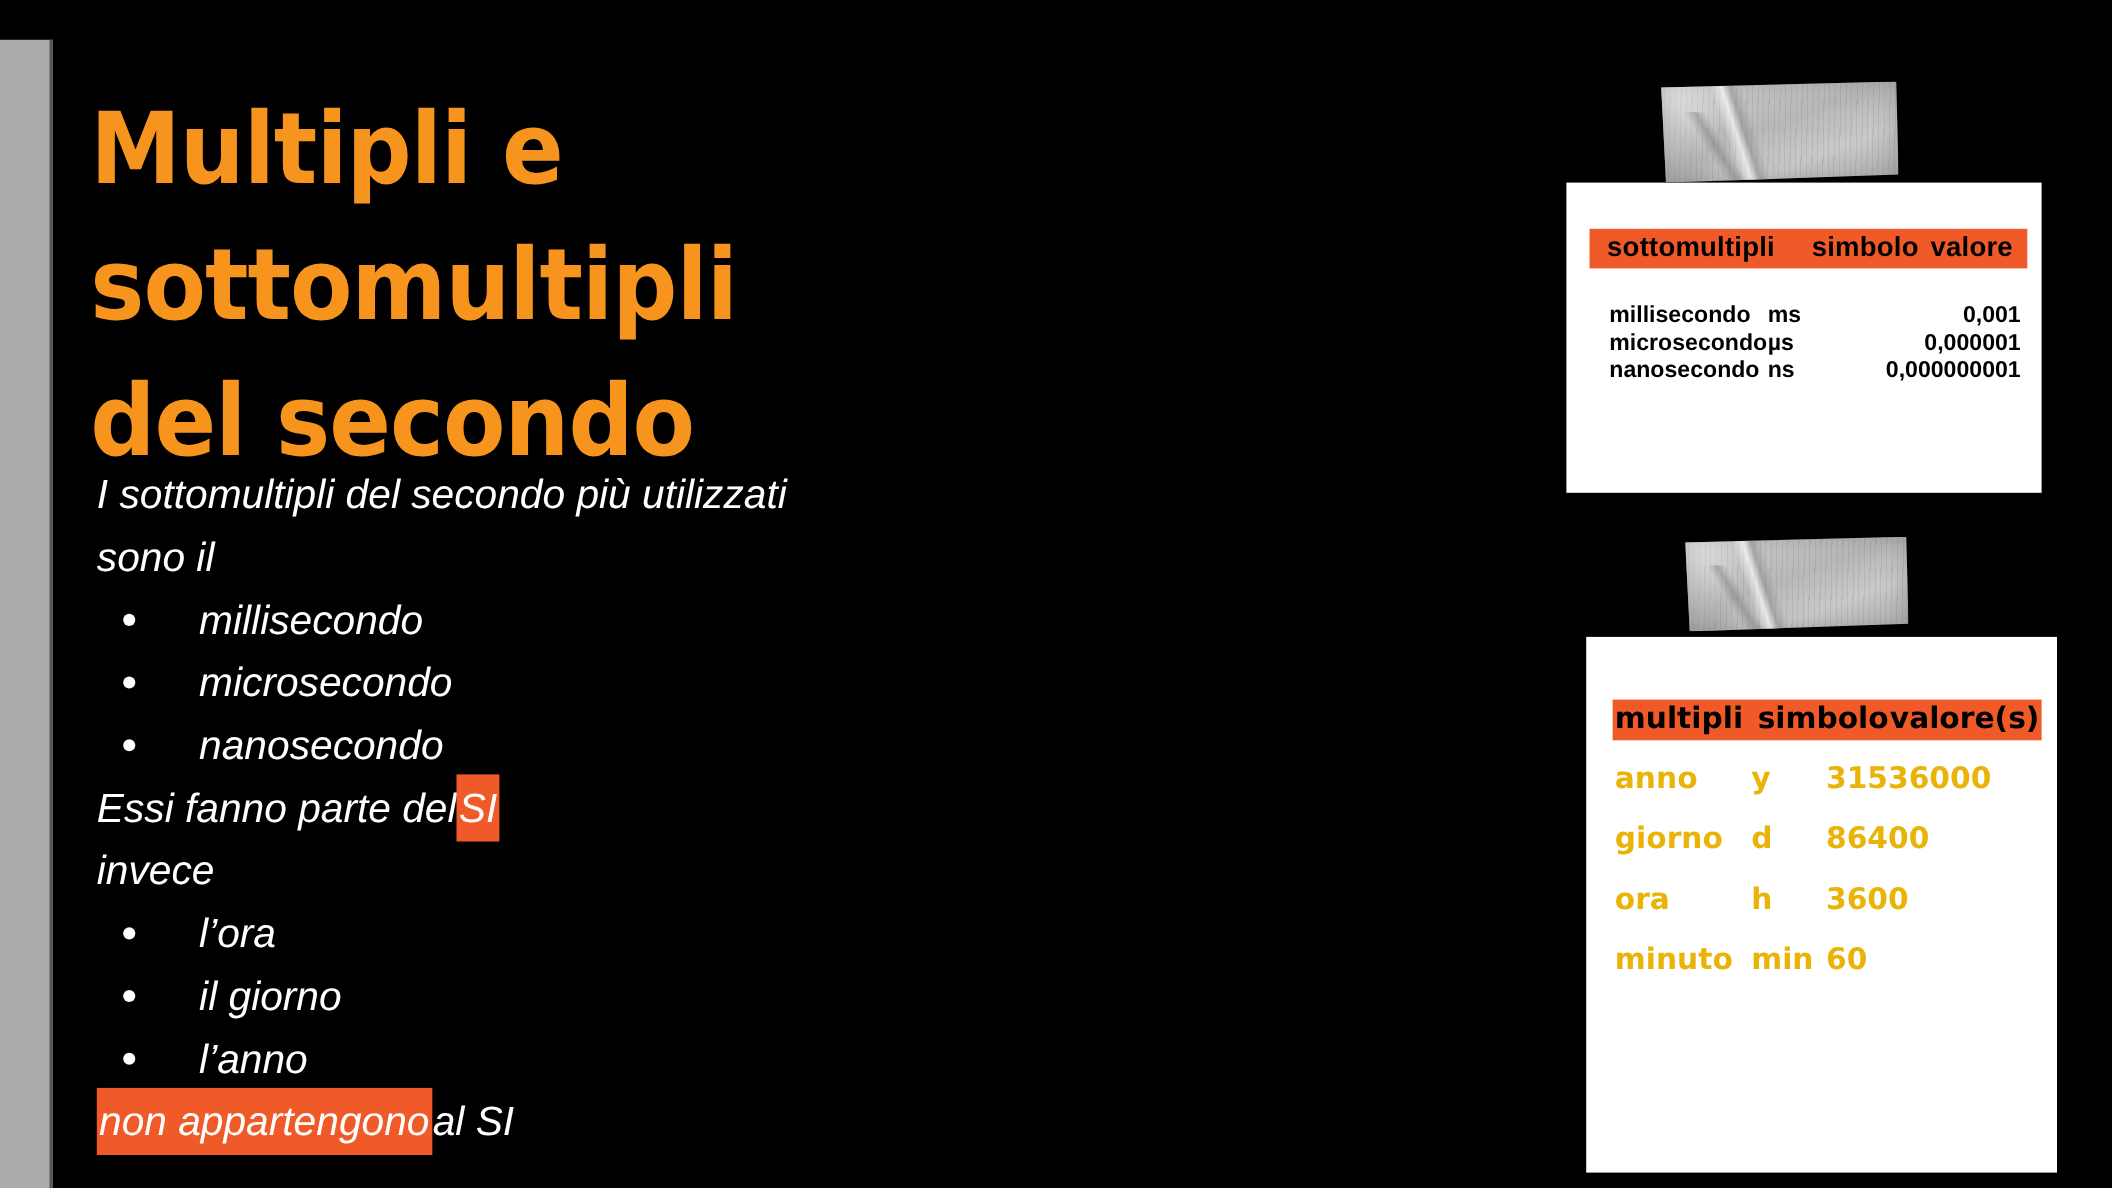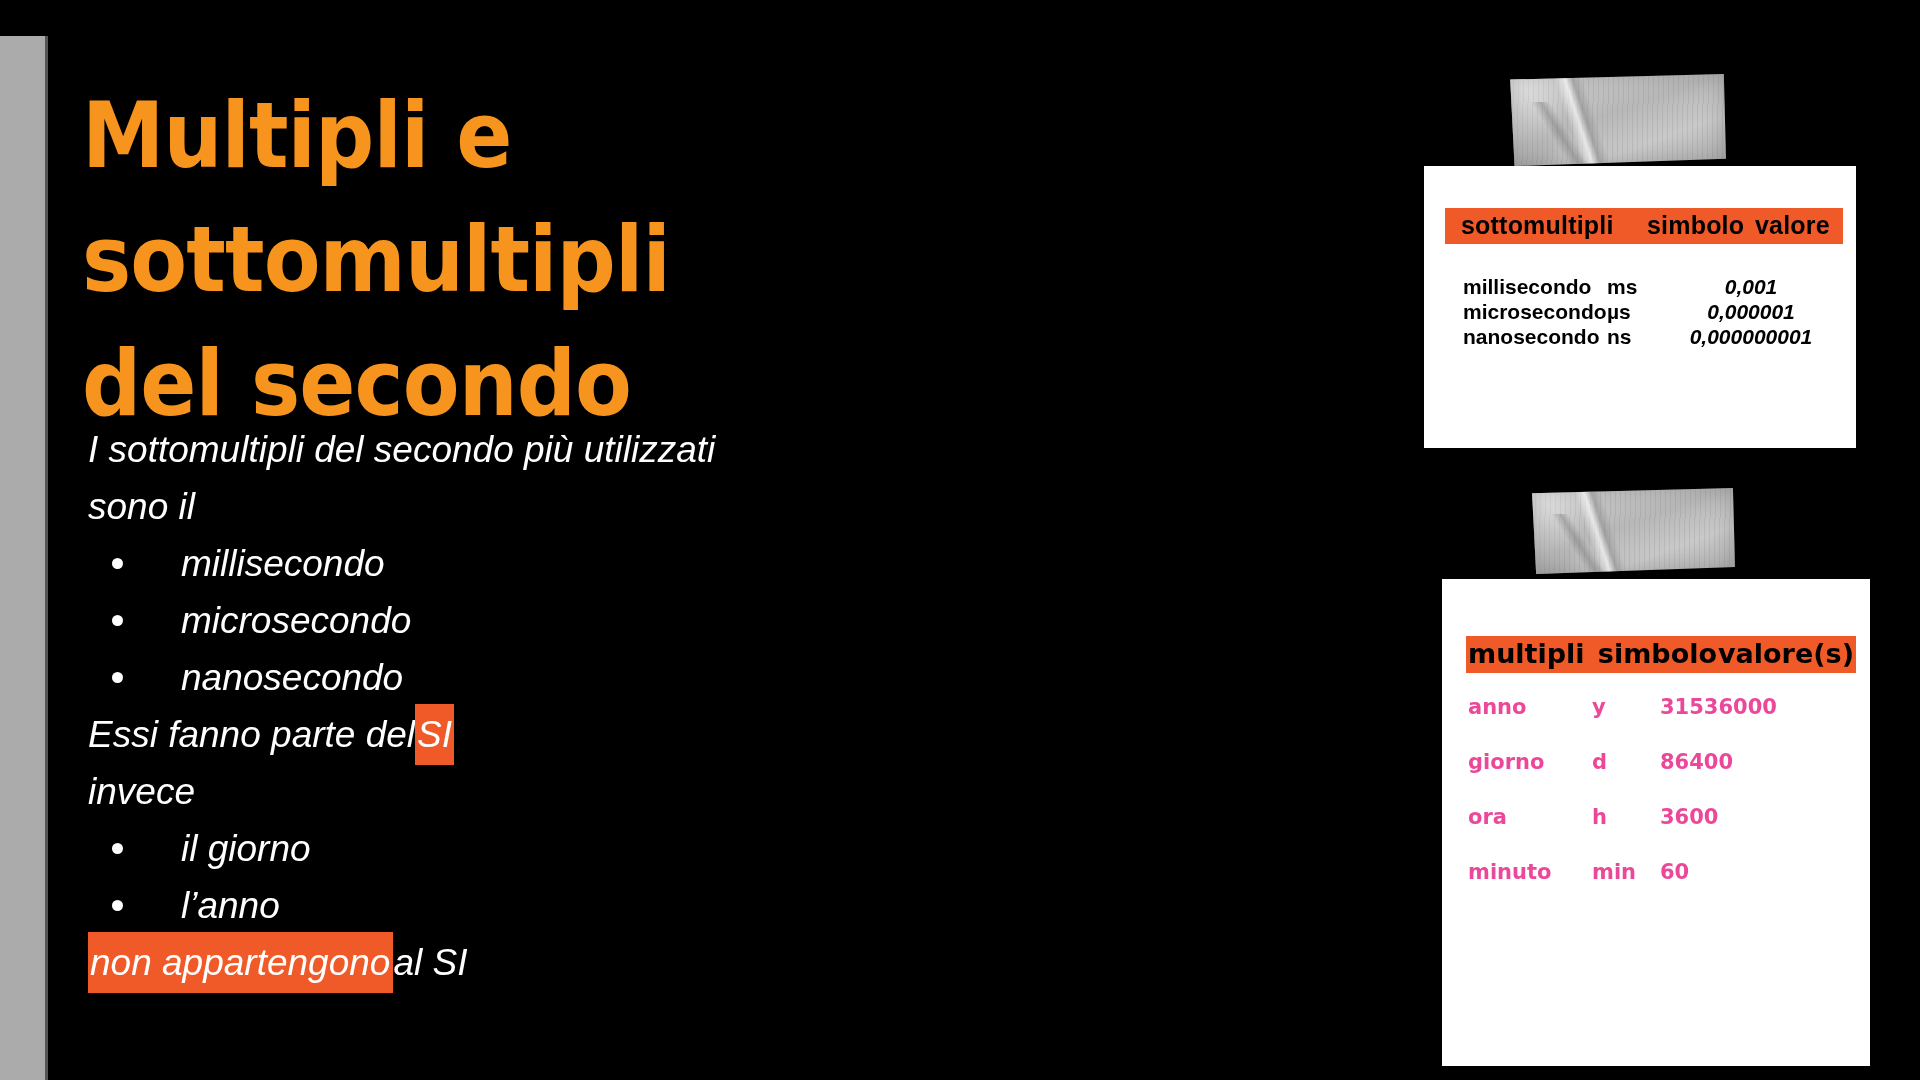--- a/index.html
+++ b/index.html
@@ -160,21 +160,21 @@
     margin-top: 30px;
     color: #000000;
     font-weight: bold;
     font-size: 21px;
     line-height: 25px;
     padding-left: 18px;
   }
   .t1-row { display: flex; }
   .t1-row span:nth-child(1) { width: 144px; }
   .t1-row span:nth-child(2) { width: 58px; text-align: left; }
-  .t1-row span:nth-child(3) { width: 172px; text-align: center; font-style: italic; }
+  .t1-row span:nth-child(3) { width: 172px; text-align: right; }
 
   
   .t2 {
     position: absolute;
     left: 1466px;
     top: 600px;
     width: 390px;
     font-family: "DejaVu Sans", sans-serif;
   }
   .t2-head {
@@ -183,23 +183,23 @@
     font-weight: bold;
     font-size: 27px;
     line-height: 36px;
     padding: 0 2px 1px 2px;
     display: flex;
   }
   .t2-head span:nth-child(1) { width: 134px; }
   .t2-head span:nth-child(2) { width: 124px; }
   .t2-rows {
     margin-top: 19px;
-    color: #ec4899;
-    font-weight: bold;
-    font-size: 21px;
+    color: #eab308;
+    font-weight: bold;
+    font-size: 27px;
     line-height: 31px;
     padding-left: 2px;
   }
   .t2-row {
     display: flex;
     margin-bottom: 24px;
   }
   .t2-row span:nth-child(1) { width: 124px; }
   .t2-row span:nth-child(2) { width: 60px; }
   .t2-row span:nth-child(3) { width: 190px; text-align: left; padding-left: 8px; }
@@ -234,20 +234,24 @@
 
     <div class="line">
       <span>Essi fanno parte del </span>
         <span class="hl">SI</span>
     </div>
 
     <div class="line">invece</div>
 
     <div class="line bullet-line">
       <span class="dot"></span>
+      <span>l’ora</span>
+    </div>
+    <div class="line bullet-line">
+      <span class="dot"></span>
       <span>il giorno</span>
     </div>
     <div class="line bullet-line">
       <span class="dot"></span>
       <span>l’anno</span>
     </div>
 
     <div class="line">
       <span class="hl-wide">non appartengono</span>
         <span> al SI</span>

